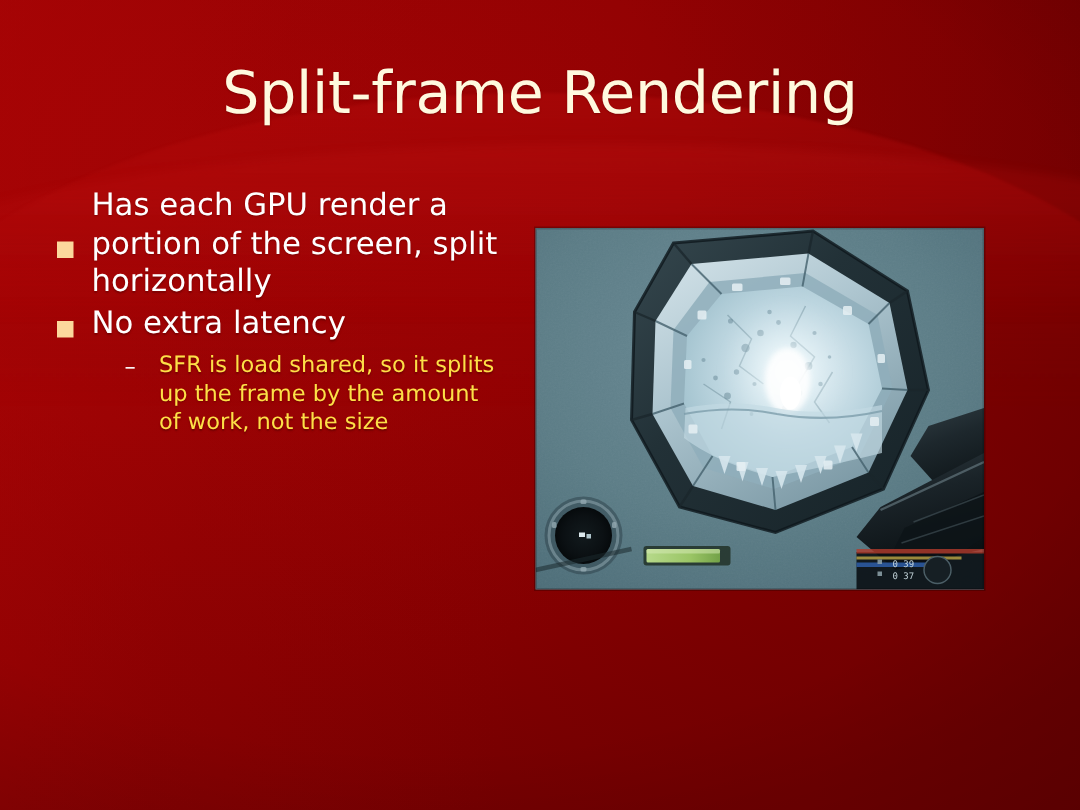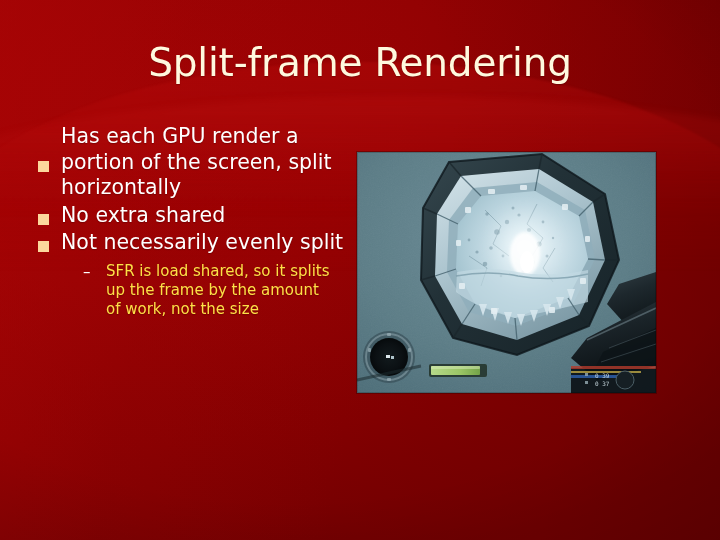--- a/index.html
+++ b/index.html
@@ -155,27 +155,23 @@
 
   <div class="body">
 
     <div class="bullet-row">
       <span class="bullet-mark"></span>
       <span class="bullet-text">Has each GPU render a portion of the screen, split horizontally</span>
     </div>
 
     <div class="bullet-row">
       <span class="bullet-mark"></span>
-      <span class="bullet-text">No extra shared</span>
+      <span class="bullet-text">No extra latency</span>
     </div>
 
-    <div class="bullet-row">
-      <span class="bullet-mark"></span>
-      <span class="bullet-text">Not necessarily evenly split</span>
-    </div>
 
     <div class="sub-list">
       <div class="sub-row">
         <span class="sub-mark">–</span>
         <span class="sub-text">SFR is load shared, so it splits up the frame by the amount of work, not the size</span>
       </div>
     </div>
 
 
   </div>

